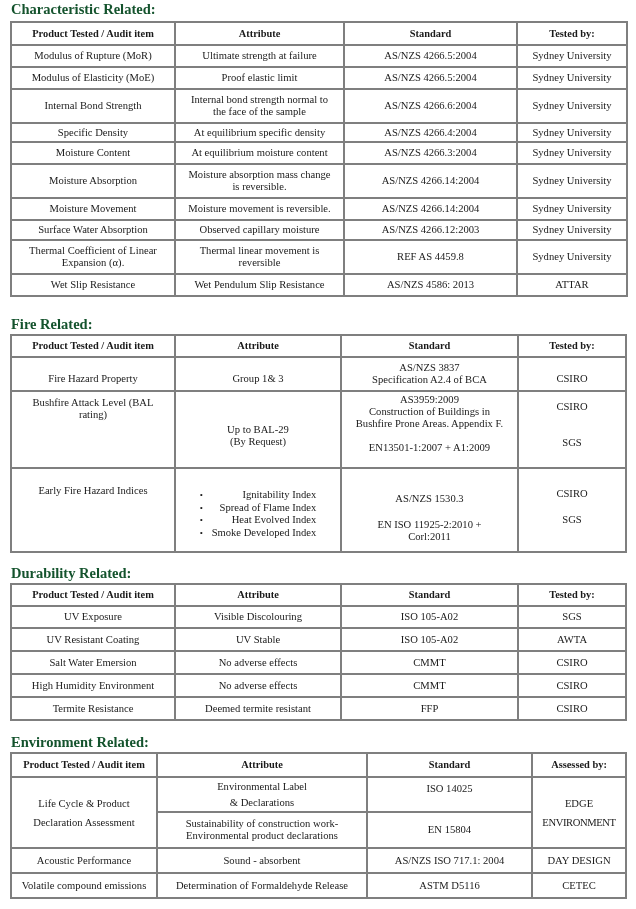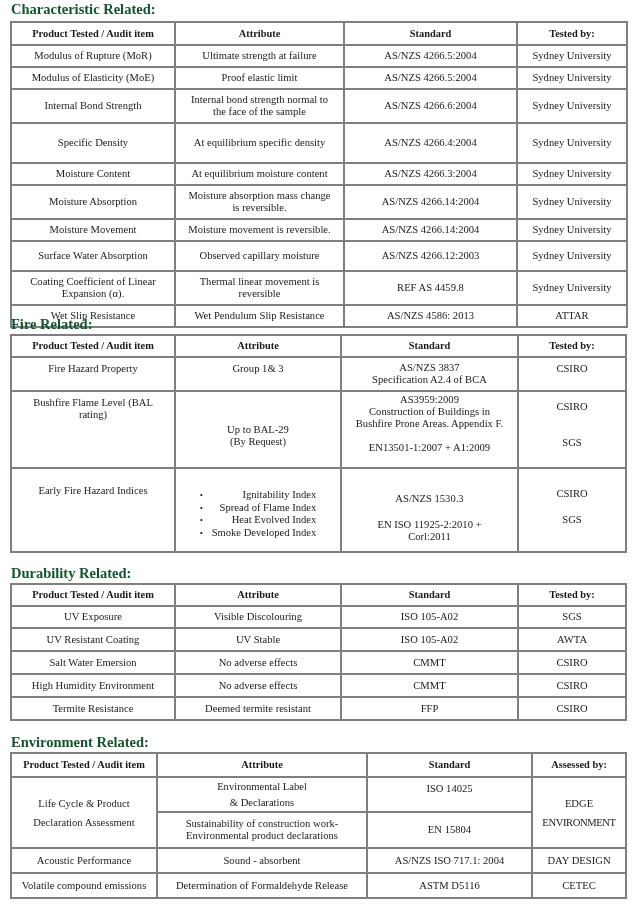--- a/index.html
+++ b/index.html
@@ -12,21 +12,21 @@
   table {
     position: absolute; left: 10px; border-collapse: collapse;
     font-family: "Liberation Serif", serif; font-size: 10.6px; color: #1a1a1a;
     table-layout: fixed;
   }
   td, th {
     border: 2px solid #7f7f7f; text-align: center; vertical-align: middle;
     padding: 0 3px; line-height: 12px; font-weight: normal;
   }
   th { font-weight: bold; font-size: 10.4px; }
-  .top { vertical-align: top; padding-top: 5px; }
+  .top { vertical-align: top; padding-top: 15px; }
   ul.bullets { list-style: none; text-align: right; display: inline-block; margin-top: 8px; }
   ul.bullets li { line-height: 12.5px; padding-left: 12px; position: relative; }
   ul.bullets li::before { content: "\2022"; position: absolute; left: 0; font-size: 9px; }
   .stack div { line-height: 12px; }
   .gap { height: 12px; }
 </style>
 </head>
 <body>
 
 <div class="section-title" style="top:1px;">Characteristic Related:</div>
@@ -55,21 +55,21 @@
     <td>Proof elastic limit</td>
     <td>AS/NZS 4266.5:2004</td>
     <td>Sydney University</td>
   </tr>
   <tr style="height:34px">
     <td>Internal Bond Strength</td>
     <td style="padding:0 8px;">Internal bond strength normal to the face of the sample</td>
     <td>AS/NZS 4266.6:2004</td>
     <td>Sydney University</td>
   </tr>
-  <tr style="height:40px">
+  <tr style="height:19px">
     <td>Specific Density</td>
     <td>At equilibrium specific density</td>
     <td>AS/NZS 4266.4:2004</td>
     <td>Sydney University</td>
   </tr>
   <tr style="height:22px">
     <td>Moisture Content</td>
     <td>At equilibrium moisture content</td>
     <td>AS/NZS 4266.3:2004</td>
     <td>Sydney University</td>
@@ -79,28 +79,28 @@
     <td style="padding:0 8px;">Moisture absorption mass change is reversible.</td>
     <td>AS/NZS 4266.14:2004</td>
     <td>Sydney University</td>
   </tr>
   <tr style="height:22px">
     <td>Moisture Movement</td>
     <td>Moisture movement is reversible.</td>
     <td>AS/NZS 4266.14:2004</td>
     <td>Sydney University</td>
   </tr>
-  <tr style="height:30px">
+  <tr style="height:20px">
     <td>Surface Water Absorption</td>
     <td>Observed capillary moisture</td>
     <td>AS/NZS 4266.12:2003</td>
     <td>Sydney University</td>
   </tr>
   <tr style="height:34px">
-    <td>Coating Coefficient of Linear Expansion (α).</td>
+    <td>Thermal Coefficient of Linear Expansion (α).</td>
     <td style="padding:0 14px;">Thermal linear movement is reversible</td>
     <td>REF AS 4459.8</td>
     <td>Sydney University</td>
   </tr>
   <tr style="height:22px">
     <td>Wet Slip Resistance</td>
     <td>Wet Pendulum Slip Resistance</td>
     <td>AS/NZS 4586: 2013</td>
     <td>ATTAR</td>
   </tr>
@@ -125,21 +125,21 @@
   <tr style="height:34px">
     <td class="top">Fire Hazard Property</td>
     <td class="top">Group 1&amp; 3</td>
     <td class="stack">
       <div>AS/NZS 3837</div>
       <div>Specification A2.4 of BCA</div>
     </td>
     <td class="top">CSIRO</td>
   </tr>
   <tr style="height:77px">
-    <td class="top" style="padding:5px 14px 0;">Bushfire Flame Level (BAL rating)</td>
+    <td class="top" style="padding:5px 14px 0;">Bushfire Attack Level (BAL rating)</td>
     <td class="stack" style="padding-top:12px;">
       <div>Up to BAL-29</div>
       <div>(By Request)</div>
     </td>
     <td class="stack top" style="padding-top:2px;">
       <div>AS3959:2009</div>
       <div>Construction of Buildings in</div>
       <div>Bushfire Prone Areas. Appendix F.</div>
       <div class="gap"></div>
       <div>EN13501-1:2007 + A1:2009</div>

